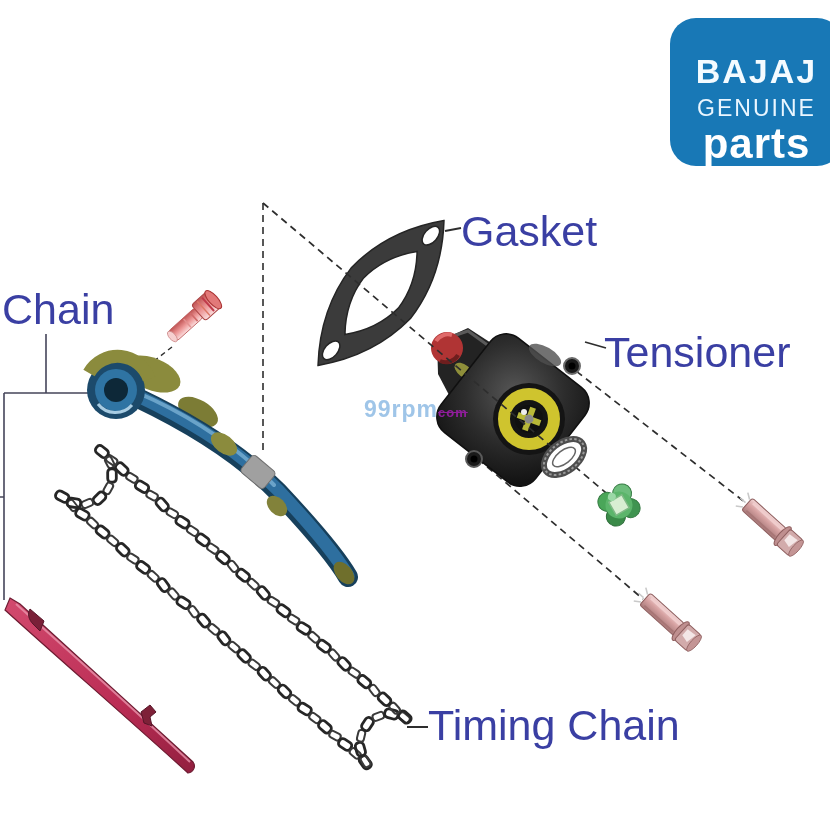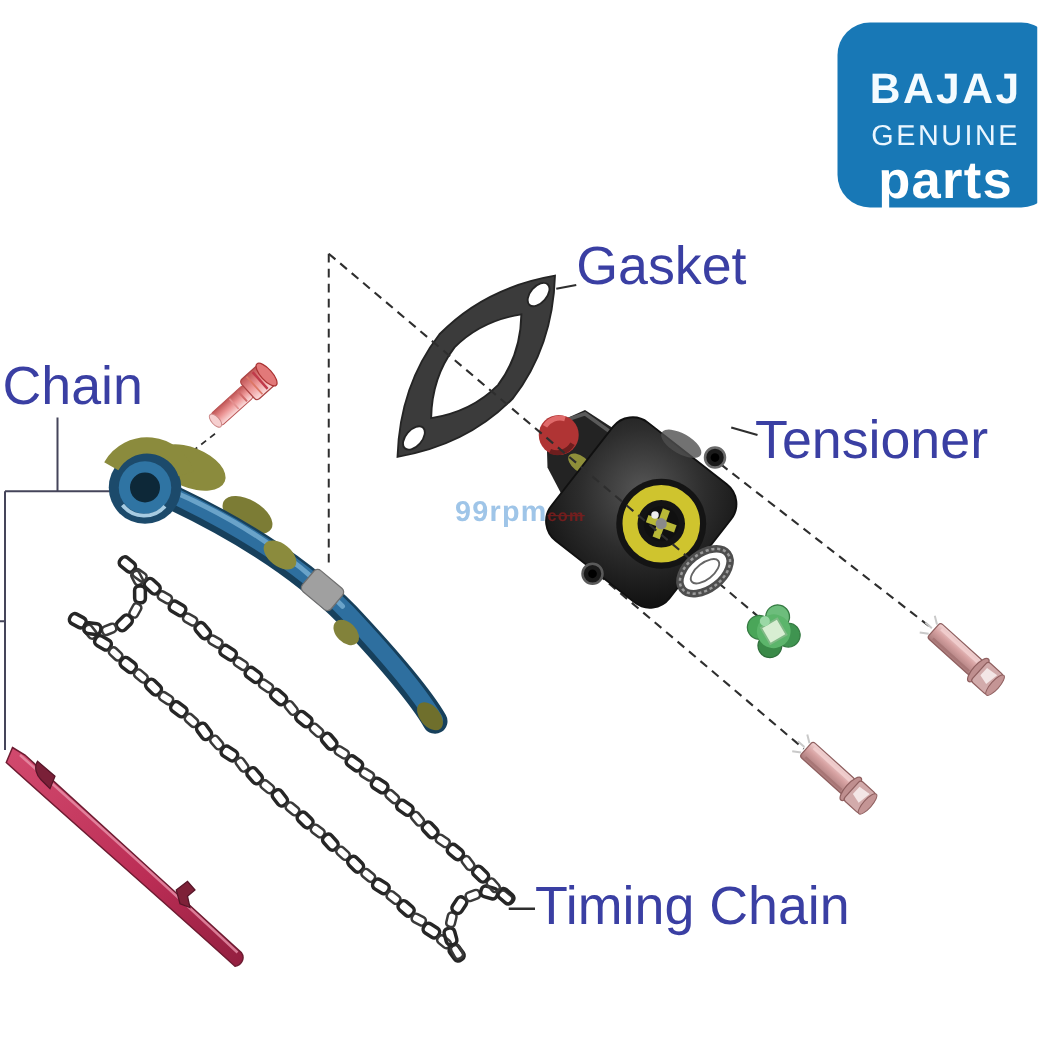--- a/index.html
+++ b/index.html
@@ -6,21 +6,21 @@
   #stage{
     position:relative;width:830px;height:830px;background:#ffffff;
     overflow:hidden;font-family:"Liberation Sans",sans-serif;
   }
   #diagram-svg{position:absolute;left:0;top:0;}
   .lbl{
     position:absolute;color:#3a3fa3;font-size:43px;line-height:1.0;
     font-family:"Liberation Sans",sans-serif;white-space:nowrap;
   }
   #lbl-guides{left:2px;top:288px;}
-  #lbl-gasket{left:461px;top:192px;}
+  #lbl-gasket{left:461px;top:210px;}
   #lbl-tensioner{left:604px;top:331px;}
   #lbl-timing-chain{left:428px;top:704px;}
   
   .logo{
     position:absolute;left:654px;top:18px;width:173px;height:148px;
     background:#1878b6;border-radius:26px;color:#fff;text-align:center;
     font-family:"Liberation Sans",sans-serif;
     margin-left:16px;
   }
   .logo-bajaj{margin-top:34px;font-size:34px;font-weight:bold;letter-spacing:2px;color:#f4fbff;}
@@ -31,21 +31,21 @@
     position:absolute;left:6px;top:3px;width:0;height:0;
     border-left:11px solid transparent;border-right:11px solid transparent;
     border-top:9px solid #ffffff;
   }
   
   .watermark{
     position:absolute;left:364px;top:396px;color:#9fc5e8;
     font-weight:bold;font-size:23px;letter-spacing:1px;white-space:nowrap;
   }
   .watermark .tld{
-    font-size:13px;font-weight:bold;color:#7f1d1d;letter-spacing:1px;
+    font-size:13px;font-weight:bold;color:#a21caf;letter-spacing:1px;
     text-decoration:line-through;opacity:.85;
   }
 </style>
 </head>
 <body>
 
 <div id="stage">
 
   <svg id="diagram-svg" width="830" height="830" viewBox="0 0 830 830" xmlns="http://www.w3.org/2000/svg">
     <defs>

